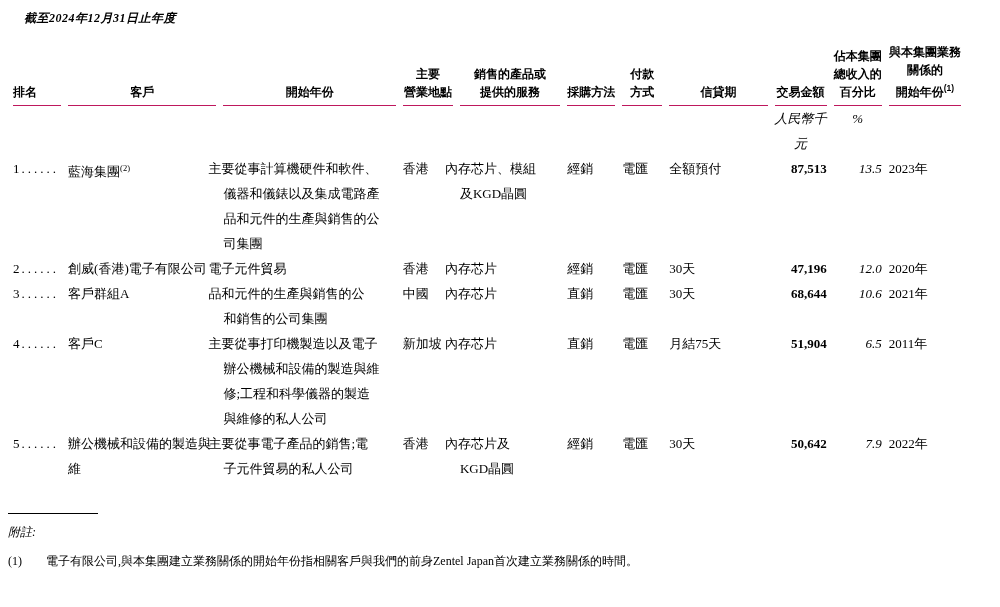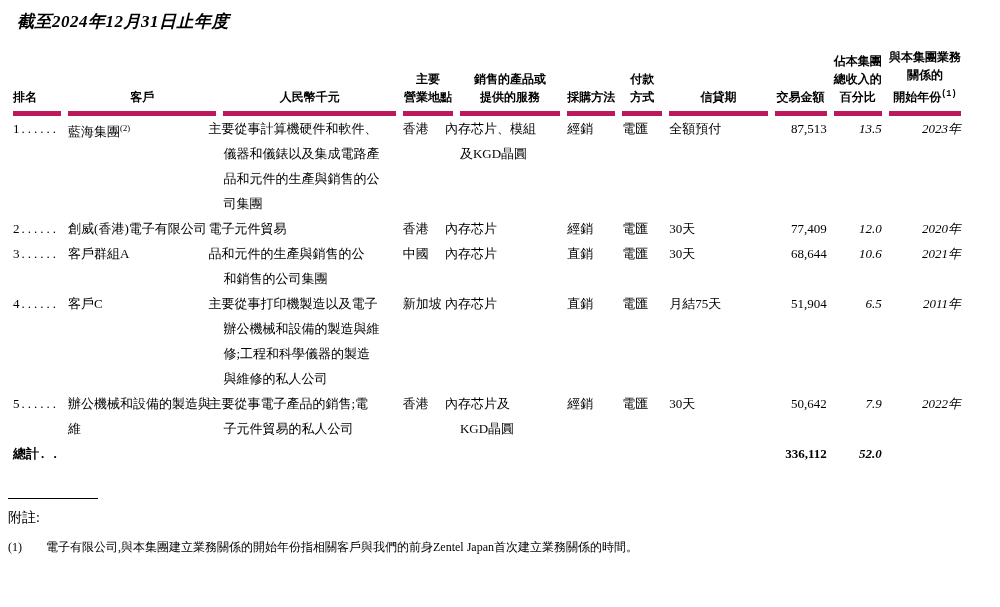--- a/index.html
+++ b/index.html
@@ -3,58 +3,58 @@
 <meta charset="utf-8">
 <style>
   html,body{margin:0;padding:0;background:#fff;color:#000;}
   body{
     width:1000px;height:607px;overflow:hidden;
     font-family:"Liberation Serif","DejaVu Serif",serif;
     -webkit-font-smoothing:antialiased;
   }
   .page{padding:8px 30px 0 6px;}
   .doc-title{
-    font-style:italic;font-weight:bold;font-size:17px;
-    letter-spacing:.5px;margin:2px 0 0 11px;
+    font-style:italic;font-weight:bold;font-size:12px;
+    letter-spacing:.5px;margin:2px 0 0 18px;
   }
   table.main{
     border-collapse:separate;border-spacing:7px 0;
     table-layout:fixed;margin-top:16px;width:962px;
   }
   table.main th{
-    font-family:Liberation Mono, monospace;
+    font-family:Liberation Sans, sans-serif;
     font-weight:bold;font-size:12px;line-height:18px;
-    vertical-align:bottom;border-bottom:5px solid #be185d;
+    vertical-align:bottom;border-bottom:1px solid #be185d;
     padding:0 0 4px 0;text-align:center;white-space:pre-line;
   }
   table.main th.c-rank{text-align:left;}
   table.main td{
     font-size:13px;line-height:25px;vertical-align:top;
     white-space:pre-line;padding:0;
   }
   .sub-row td{
     font-style:italic;font-size:12px;line-height:14px;
     text-align:center;padding:5px 0 19px 0;
   }
   .hang{padding-left:15px;text-indent:-15px;}
   .c-rank{text-align:left;}
   .c-customer,.c-background,.c-location,.c-products,
   .c-procurement,.c-payment,.c-credit{text-align:left;}
-  .c-amount{text-align:right;}
+  .c-amount{text-align:right;font-weight:bold;}
   .c-pct{text-align:right;font-style:italic;}
-  .c-year{text-align:right;font-style:italic;}
+  .c-year{text-align:left;}
   .dots{letter-spacing:3px;margin-left:2px;}
   sup{font-size:8.5px;vertical-align:5px;letter-spacing:0;}
   .total-row td{font-weight:bold;font-size:13.5px;}
   .total-label{white-space:nowrap;}
   .note-divider{
     width:90px;border:0;border-top:1px solid #000;
     margin:32px 0 10px 2px;
   }
-  .notes-label{font-size:14px;margin:0 0 0 2px;}
+  .notes-label{font-style:italic;font-size:12px;margin:0 0 0 2px;}
   .footnote{display:flex;margin:11px 0 0 2px;font-size:12px;line-height:1.55;}
   .footnote .marker{width:38px;flex:0 0 38px;}
   .footnote .ftext{flex:1;}
 </style>
 </head>
 <body>
 
 <div class="page">
 
   <div class="doc-title">截至2024年12月31日止年度</div>
@@ -70,37 +70,43 @@
       <col style="width:40px">
         <col style="width:98px">
         <col style="width:52px">
       <col style="width:48px">
         <col style="width:72px">
     </colgroup>
     <thead>
       <tr class="head-row">
         <th class="c-rank">排名</th>
         <th>客戶</th>
-        <th>人民幣千元</th>
+        <th>開始年份</th>
         <th>主要
 營業地點</th>
         <th>銷售的產品或
 提供的服務</th>
         <th>採購方法</th>
         <th>付款
 方式</th>
         <th>信貸期</th>
         <th>交易金額</th>
         <th>佔本集團
 總收入的
 百分比</th>
         <th><span>與本集團業務
 關係的
 開始年份</span><sup>(1)</sup></th>
       </tr>
+      <tr class="sub-row">
+        <td colspan="8"></td>
+        <td>人民幣千元</td>
+        <td>%</td>
+        <td></td>
+      </tr>
     </thead>
     <tbody>
 
       <tr class="data-row">
         <td class="c-rank"><span>1</span><span class="dots">......</span></td>
         <td class="c-customer"><span>藍海集團</span><sup>(2)</sup></td>
         <td class="c-background hang">主要從事計算機硬件和軟件、
 儀器和儀錶以及集成電路產
 品和元件的生產與銷售的公
 司集團</td>
@@ -117,21 +123,21 @@
 
       <tr class="data-row">
         <td class="c-rank"><span>2</span><span class="dots">......</span></td>
         <td class="c-customer">創威(香港)電子有限公司</td>
         <td class="c-background hang">電子元件貿易</td>
         <td class="c-location">香港</td>
         <td class="c-products hang">內存芯片</td>
         <td class="c-procurement">經銷</td>
         <td class="c-payment">電匯</td>
         <td class="c-credit">30天</td>
-        <td class="c-amount">77,409</td>
+        <td class="c-amount">47,196</td>
         <td class="c-pct">12.0</td>
         <td class="c-year">2020年</td>
       </tr>
 
       <tr class="data-row">
         <td class="c-rank"><span>3</span><span class="dots">......</span></td>
         <td class="c-customer">客戶群組A</td>
         <td class="c-background hang">品和元件的生產與銷售的公
 和銷售的公司集團</td>
         <td class="c-location">中國</td>
@@ -170,27 +176,20 @@
         <td class="c-products hang">內存芯片及
 KGD晶圓</td>
         <td class="c-procurement">經銷</td>
         <td class="c-payment">電匯</td>
         <td class="c-credit">30天</td>
         <td class="c-amount">50,642</td>
         <td class="c-pct">7.9</td>
         <td class="c-year">2022年</td>
       </tr>
 
-      <tr class="total-row">
-        <td colspan="2" class="total-label"><span>總計</span><span class="dots">. .</span></td>
-        <td colspan="6"></td>
-        <td class="c-amount">336,112</td>
-        <td class="c-pct">52.0</td>
-        <td></td>
-      </tr>
 
     </tbody>
   </table>
 
   <hr class="note-divider">
 
   <div class="notes-label">附註:</div>
 
   <div class="footnote">
     <span class="marker">(1)</span>

